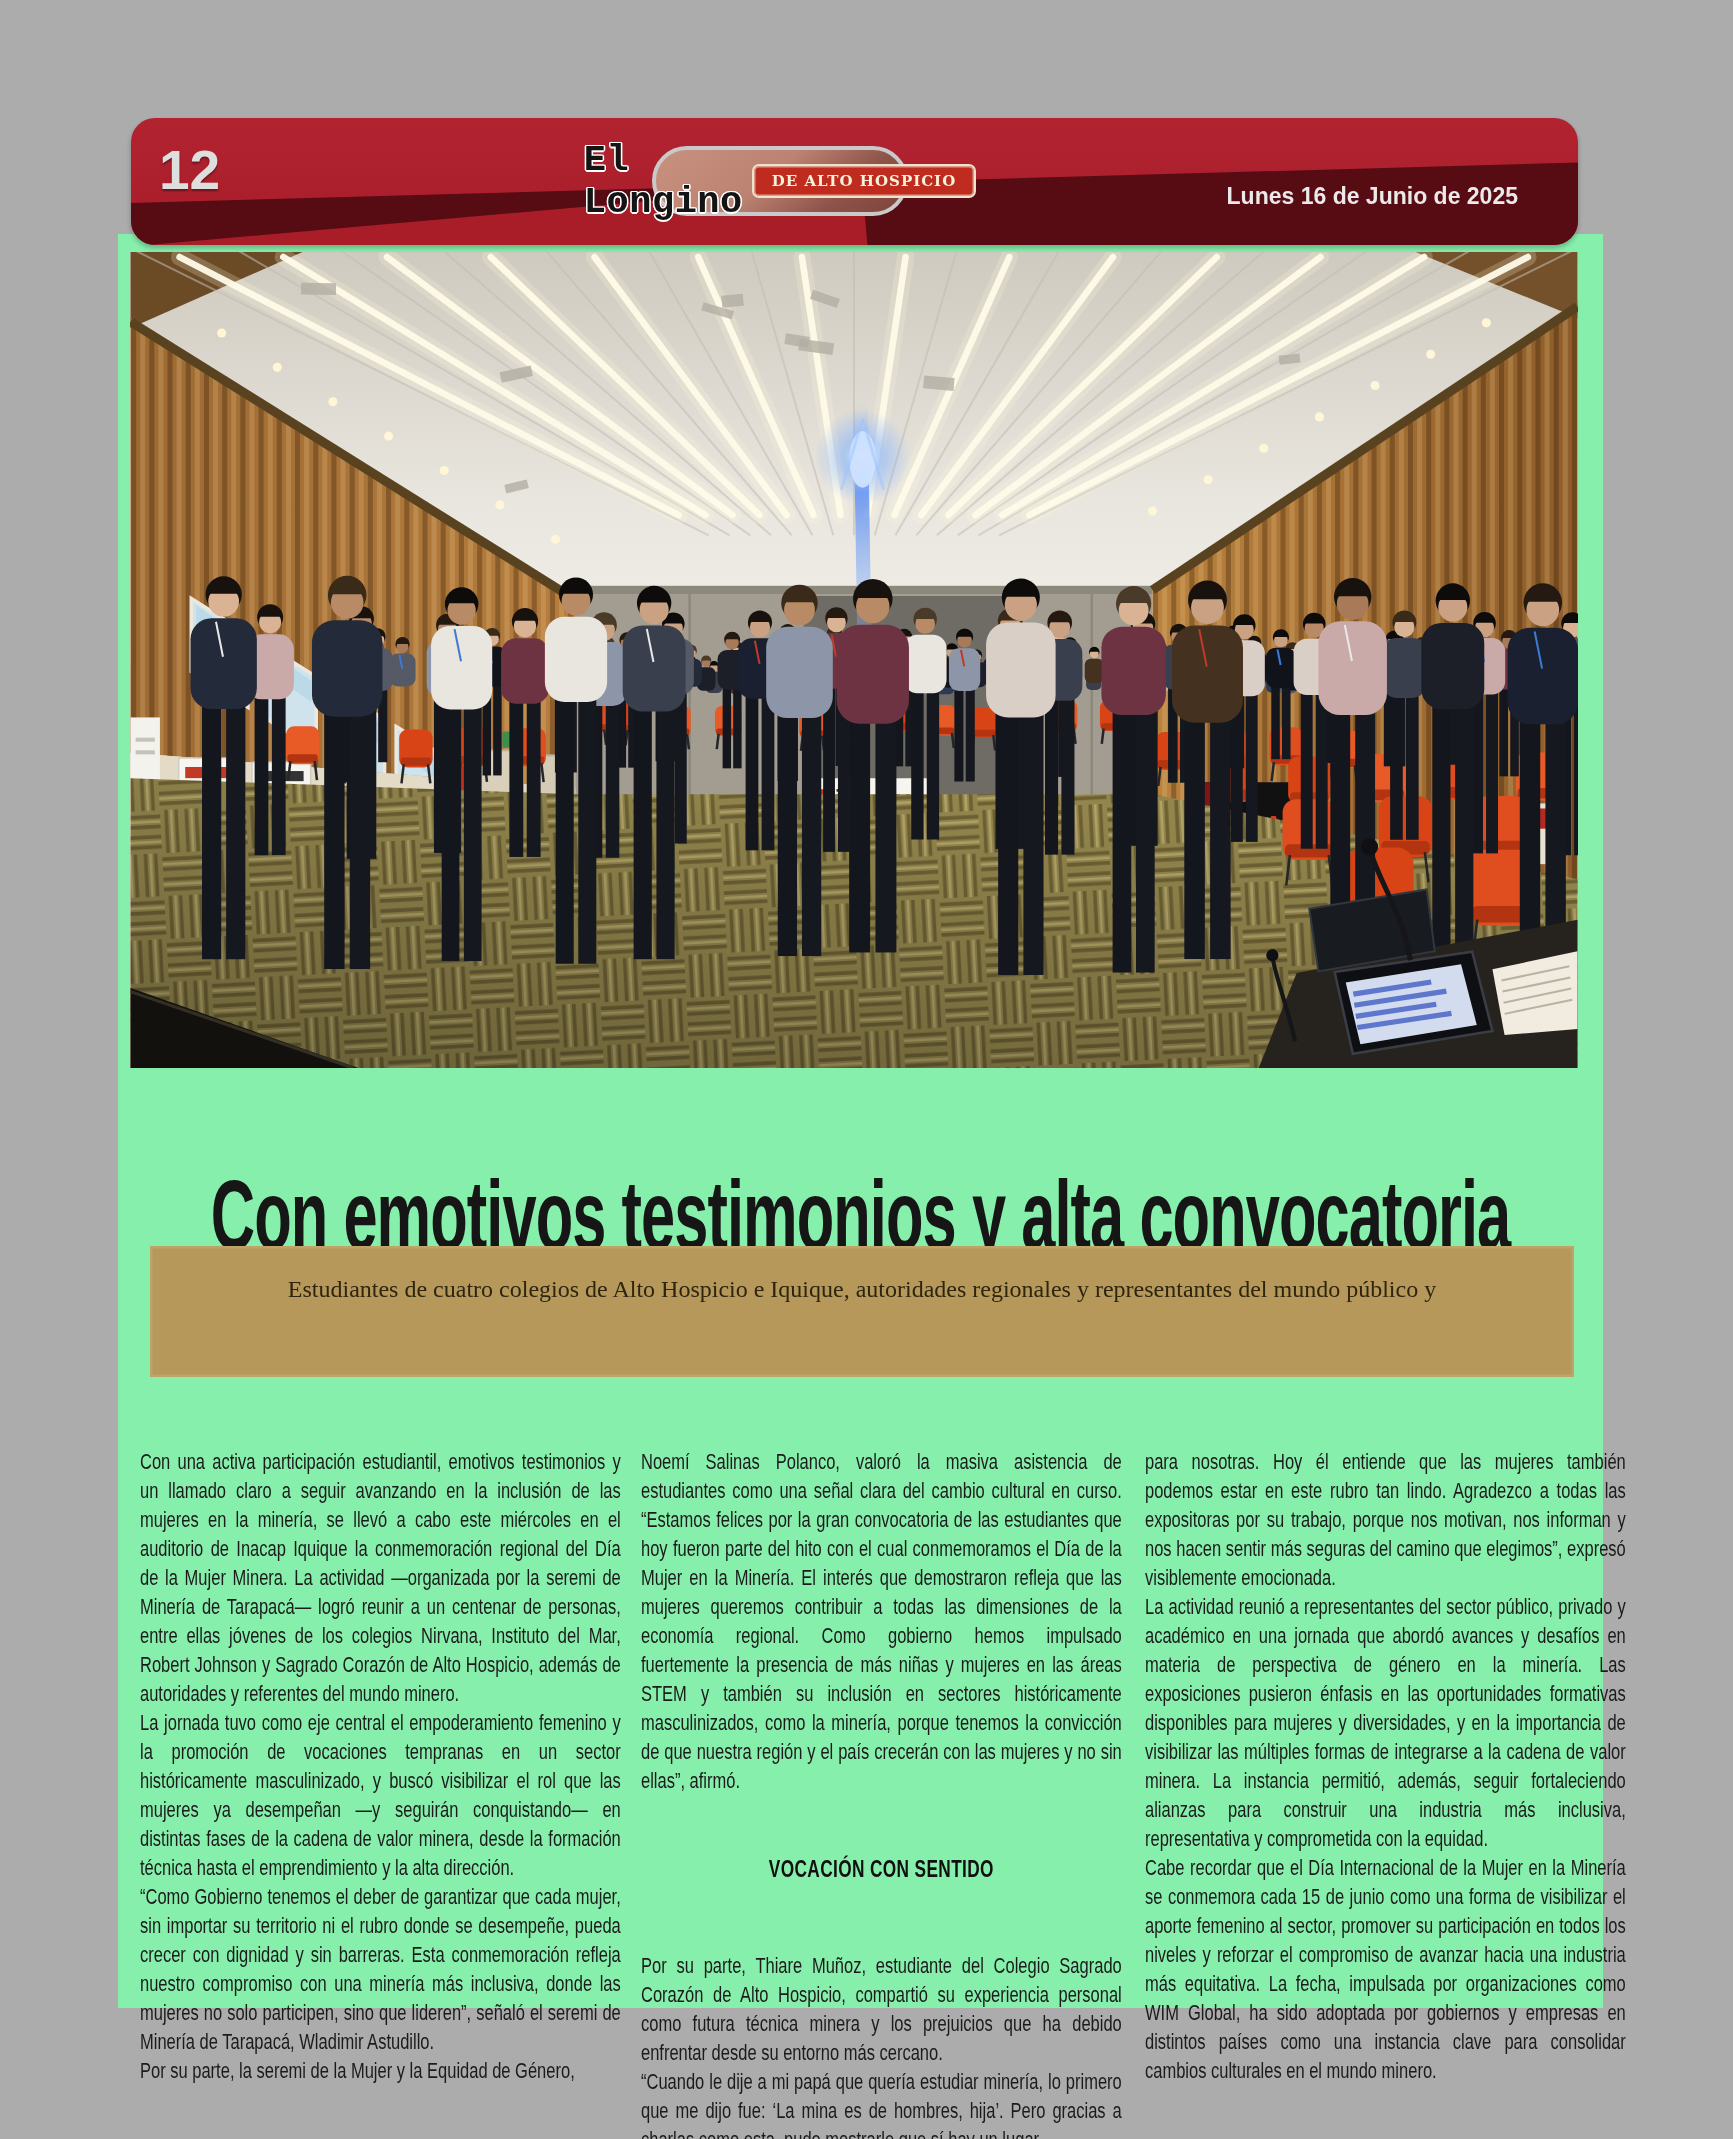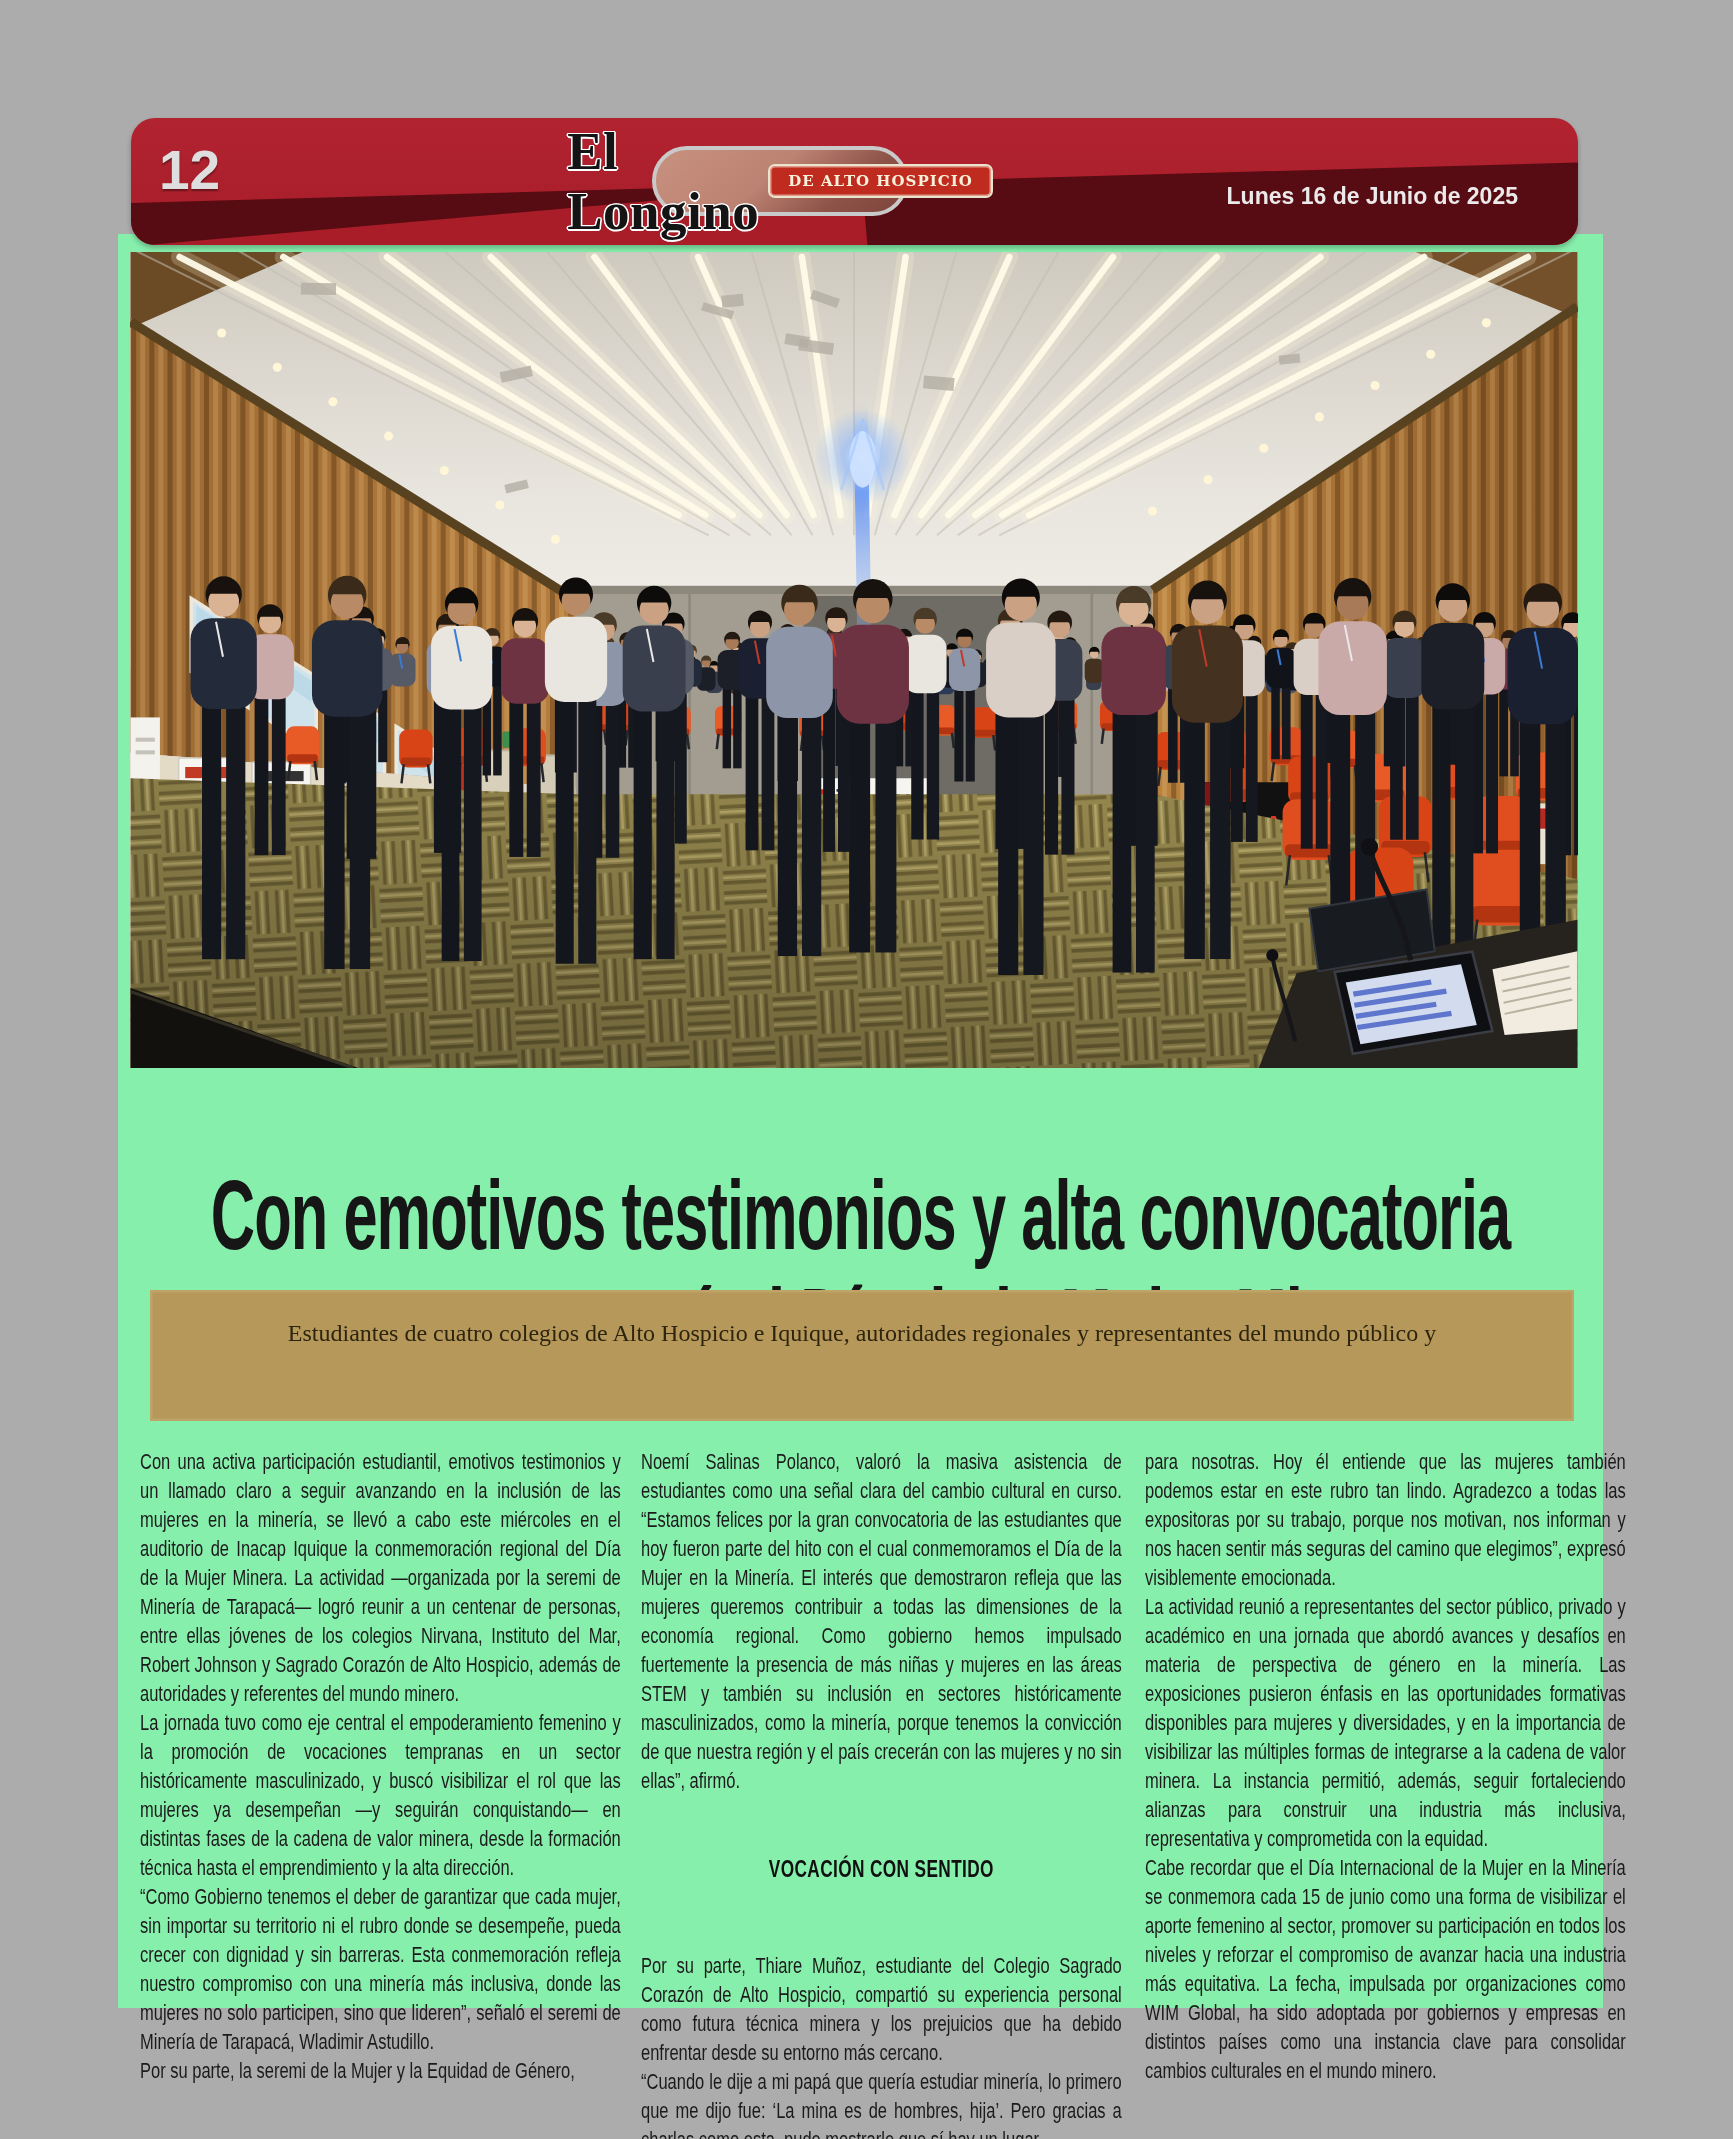--- a/index.html
+++ b/index.html
@@ -13,41 +13,41 @@
           box-shadow:0 3px 5px rgba(0,0,0,.25);}
   .banner-dark{position:absolute;left:-3%;top:50%;width:110%;height:150%;background:#570b12;
                transform:rotate(-1.6deg);}
   .banner-swoosh{position:absolute;left:-4%;bottom:-78%;width:55%;height:100%;background:#a81d28;
                  transform:rotate(-5deg);border-radius:20px;}
   .page-num{position:absolute;left:28px;top:20px;font-size:55px;font-weight:bold;color:#dedede;
             text-shadow:0 1.5px 2px rgba(0,0,0,.4);}
   .masthead{position:absolute;left:521px;top:28px;width:256px;height:70px;border-radius:35px;
             border:4.6px solid #c9c9c9;background:linear-gradient(140deg,#c8917e 0%,#bc8272 45%,#8d5248 75%,#7e453c 100%);
             display:flex;align-items:center;justify-content:center;gap:9px;box-sizing:border-box;}
-  .mh-title{font-family:Liberation Serif, serif;font-weight:bold;font-size:53px;color:#141414;
+  .mh-title{font-family:Liberation Mono, monospace;font-weight:bold;font-size:37px;color:#141414;
             text-shadow:-1.5px 0 #fff,1.5px 0 #fff,0 -1.5px #fff,0 1.5px #fff,-1px -1px #fff,1px 1px #fff,-1px 1px #fff,1px -1px #fff;
             letter-spacing:0.5px;}
   .mh-badge{display:inline-block;background:#bf2b1e;border:2px solid #ebe4cd;border-radius:7px;
             box-shadow:inset 0 0 0 1.5px rgba(250,245,225,.55);padding:6px 18px;
             font-family:"DejaVu Serif","Liberation Serif",serif;font-weight:bold;font-size:15px;color:#f7f1da;
             letter-spacing:1px;white-space:nowrap;}
   .edition-date{position:absolute;right:60px;top:65px;font-size:23px;font-weight:bold;color:#ebe9e9;margin-left:16px;}
 
   
   .photo{position:absolute;left:12px;top:17.7px;width:1448px;height:816px;overflow:hidden;background:#d8d4cb;}
   .photo svg{display:block;}
 
   
   .headline{position:absolute;left:50%;top:861px;width:2429px;margin-left:-1215px;text-align:center;
             transform:scaleX(0.62);transform-origin:50% 0;color:#161616;font-weight:bold;
             font-size:99px;line-height:108px;letter-spacing:-1.5px;}
   .headline span{display:block;}
 
   
-  .goldbox{position:absolute;left:32px;top:1056px;width:1424px;height:131px;background:#b5985a;
+  .goldbox{position:absolute;left:32px;top:1012px;width:1424px;height:131px;background:#b5985a;
            box-shadow:inset 0 0 0 2.5px #bfa468;box-sizing:border-box;text-align:center;
            font-family:"Liberation Serif","DejaVu Serif",serif;color:#2e250f;font-size:24px;
            line-height:37px;padding-top:25px;}
   .goldbox span{display:block;white-space:nowrap;}
 
   
   .col{position:absolute;top:1213px;width:641px;transform:scaleX(0.75);transform-origin:0 0;
        font-size:22px;line-height:29px;text-align:justify;color:#1b1b1b;}
   .col p{margin:0;}
   .col-1{left:22px;}

